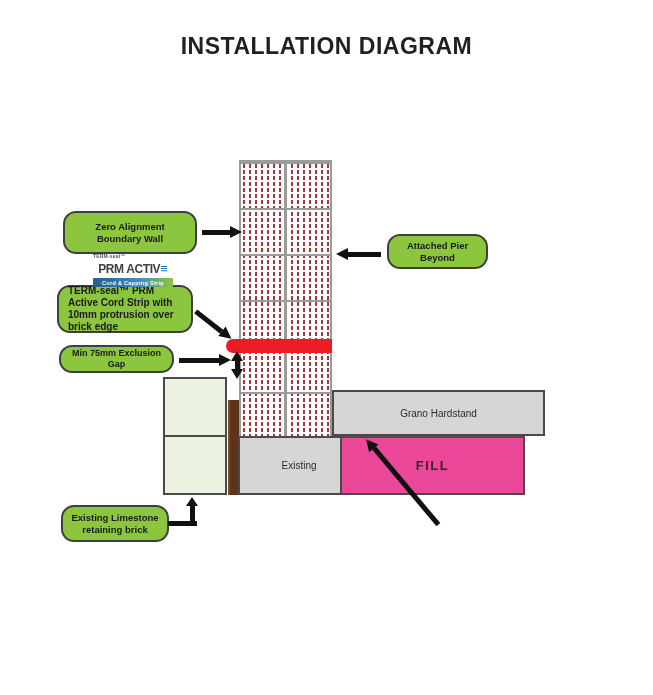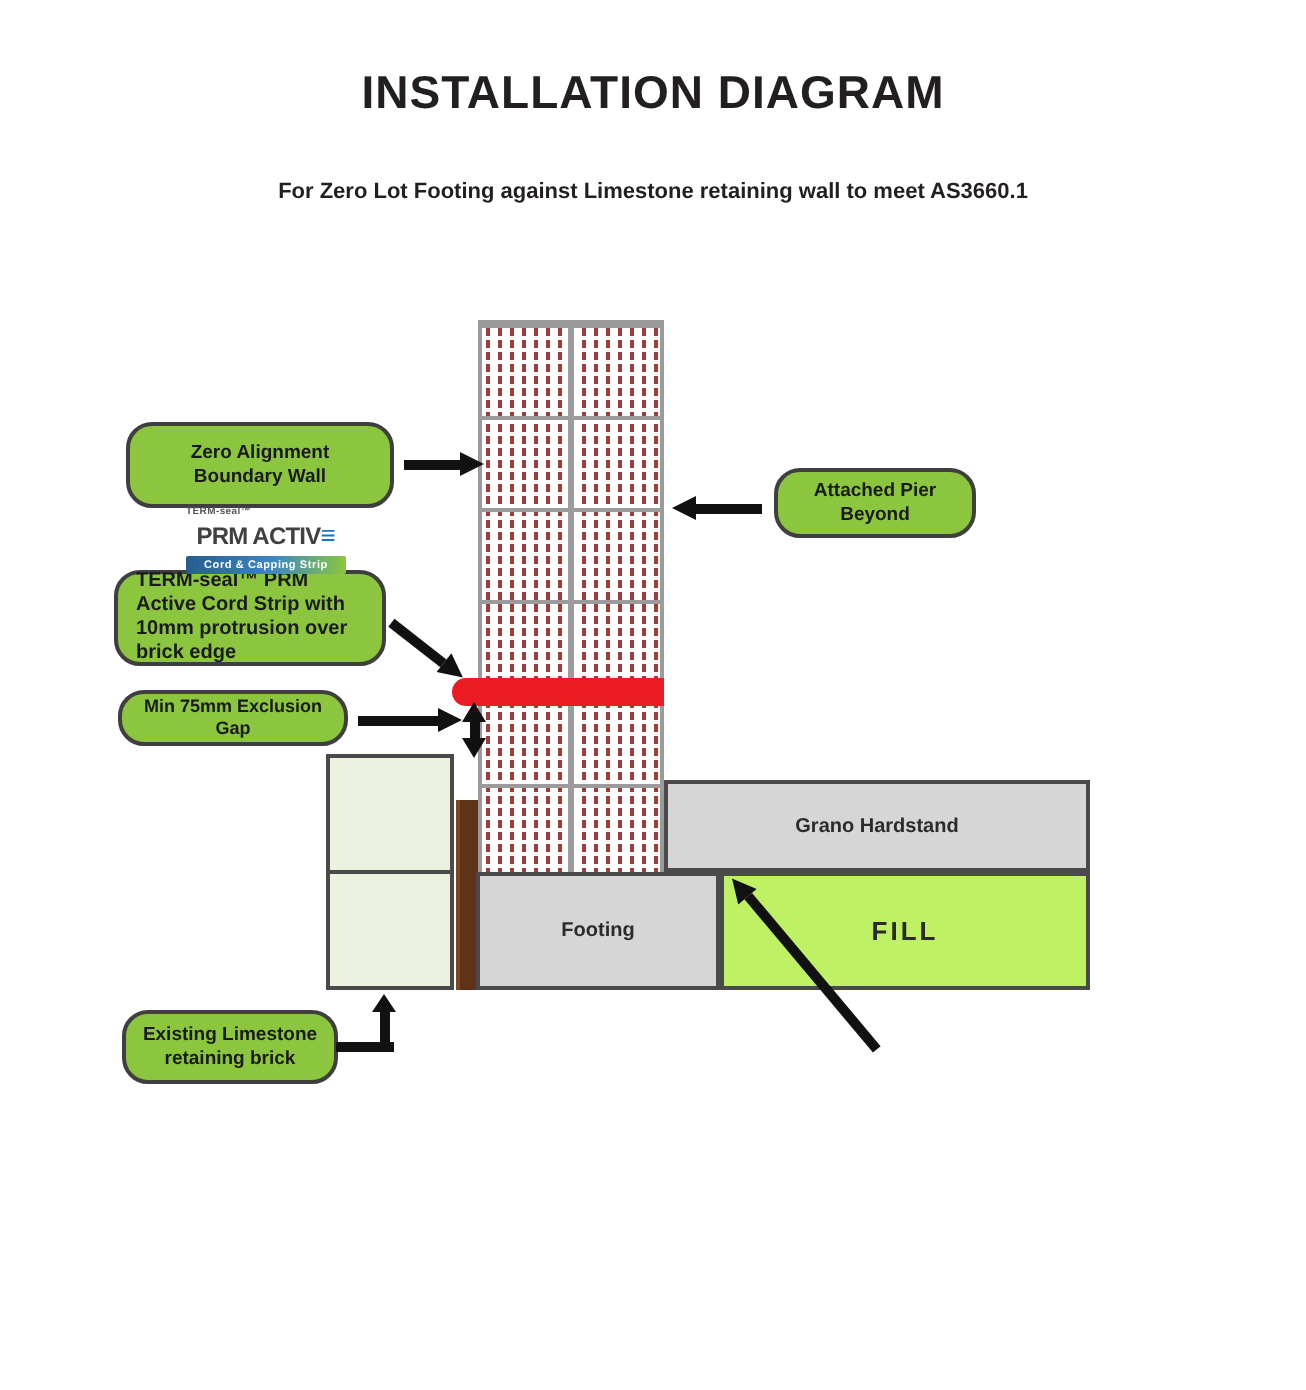--- a/index.html
+++ b/index.html
@@ -24,22 +24,22 @@
         repeating-linear-gradient(90deg,transparent 0 2px,#9e3b3b 2px 4px,transparent 4px 6px);
       z-index:1;}
   .red-strip{position:absolute;left:226px;top:339px;width:106px;height:14px;
       background:#ec1c24;border-radius:8px 0 0 8px;z-index:3;}
   .limestone{left:163px;top:377px;width:64px;height:118px;background:#ebf2e0;z-index:2;}
   .limestone-divider{position:absolute;left:-2px;right:-2px;top:56px;height:2px;background:#4a4a4a;}
   .timber{position:absolute;left:228px;top:400px;width:11px;height:95px;
       background:#5e3317;border-left:2px solid #7a4a28;box-sizing:border-box;z-index:2;}
   .grano{left:332px;top:390px;width:213px;height:46px;background:#d6d6d6;z-index:2;}
   .footing{left:238px;top:436px;width:122px;height:59px;background:#d6d6d6;z-index:2;}
-  .fill{left:360px;top:436px;width:185px;height:59px;background:#bef264;z-index:2;justify-content:center;}
-  .area-label{font-size:10px;font-weight:bold;color:#2b2b2b;}
+  .fill{left:340px;top:436px;width:185px;height:59px;background:#ec4899;z-index:2;justify-content:center;}
+  .area-label{font-size:10px;font-weight:normal;color:#2b2b2b;}
   .fill-label{font-size:13px;font-weight:bold;letter-spacing:1.5px;color:#2b2b2b;}
 
   
   .callout{position:absolute;box-sizing:border-box;border:2px solid #3f3f3f;border-radius:13px;
      background:#8cc63e;display:flex;align-items:center;justify-content:center;text-align:center;
      font-size:9.5px;font-weight:bold;color:#1a1a1a;line-height:1.25;white-space:pre-line;z-index:4;}
   .co-zero{left:63px;top:211px;width:134px;height:43px;}
   .co-term{left:57px;top:285px;width:136px;height:48px;justify-content:flex-start;
            text-align:left;padding-left:9px;font-size:10px;line-height:1.2;}
   .co-gap{left:59px;top:345px;width:115px;height:28px;font-size:9px;line-height:1.2;}
@@ -82,33 +82,32 @@
   .elbow-head{position:absolute;left:186px;top:497px;width:0;height:0;z-index:5;
       border-left:6.5px solid transparent;border-right:6.5px solid transparent;
       border-bottom:9px solid #111;}
 </style>
 </head>
 <body>
 
 <div id="canvas">
 
   <div class="title">INSTALLATION DIAGRAM</div>
-  <div class="subtitle">For Zero Lot Footing against Limestone retaining wall to meet AS3660.1</div>
 
   <div class="brick-wall"></div>
   <div class="red-strip"></div>
   <div class="box limestone">
     <div class="limestone-divider"></div>
   </div>
   <div class="timber"></div>
   <div class="box grano">
     <span class="area-label">Grano Hardstand</span>
   </div>
   <div class="box footing">
-    <span class="area-label">Footing</span>
+    <span class="area-label">Existing</span>
   </div>
   <div class="box fill">
     <span class="fill-label">FILL</span>
   </div>
 
   <div class="callout co-zero">Zero Alignment
 Boundary Wall</div>
   <div class="callout co-term">TERM-seal™ PRM
 Active Cord Strip with
 10mm protrusion over

